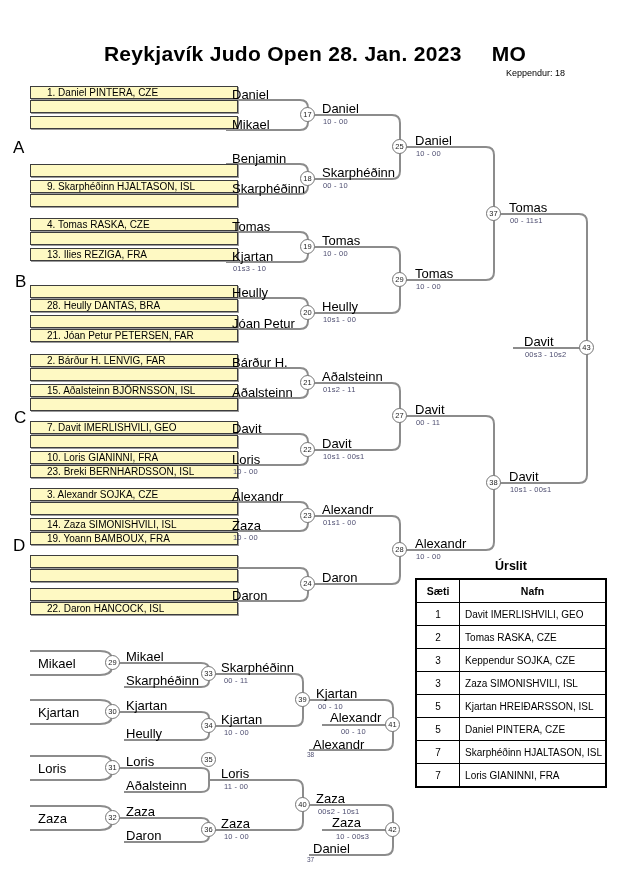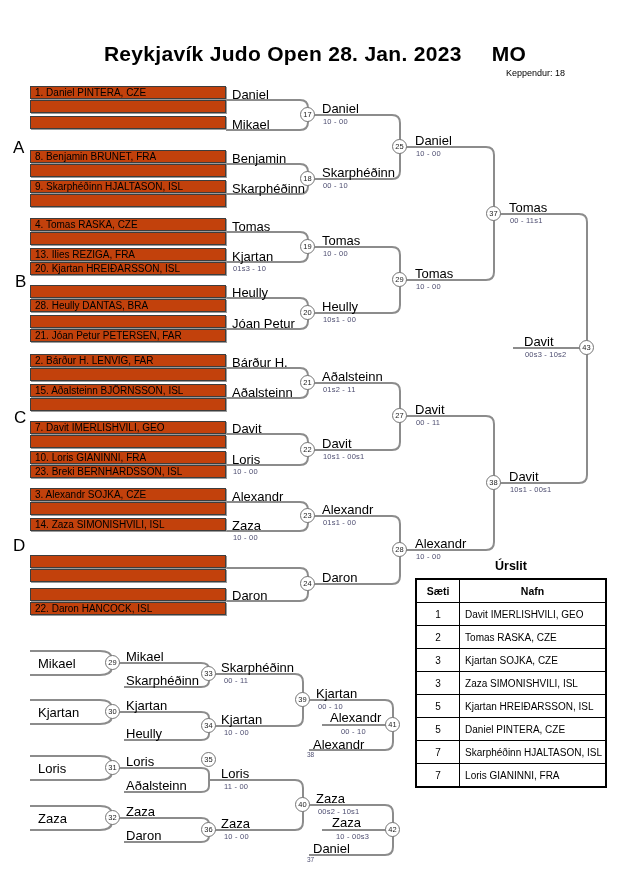--- a/index.html
+++ b/index.html
@@ -2,22 +2,22 @@
 <html><head>
 <meta charset="utf-8">
 <style>
   html,body{margin:0;padding:0;background:#fff}
   .page{position:relative;width:630px;height:891px;background:#fff;overflow:hidden;
         font-family:"Liberation Sans",sans-serif;color:#000}
   .title{position:absolute;left:0;top:42px;width:100%;display:flex;justify-content:center;
          gap:30px;font-size:21px;font-weight:bold;letter-spacing:.3px;z-index:4}
   .kepp{position:absolute;left:470px;top:68px;width:131px;text-align:center;font-size:9px;z-index:4}
   .sec{position:absolute;font-size:17px;z-index:4}
-  .bx{position:absolute;left:30px;width:190px;height:11px;border:1px solid #3d3d3d;background:#c2410c;
-      box-shadow:1px 1px 0 #9a9a9a;font-size:10px;line-height:11px;padding-left:4px;
+  .bx{position:absolute;left:30px;width:190px;height:11px;border:1px solid #3d3d3d;background:#fef9c3;
+      box-shadow:1px 1px 0 #9a9a9a;font-size:10px;line-height:11px;padding-left:16px;
       white-space:nowrap;overflow:hidden;z-index:2}
   .wn{position:absolute;font-size:13px;white-space:nowrap;z-index:2}
   .sc{position:absolute;font-size:7.5px;color:#4d4d70;letter-spacing:.2px;white-space:nowrap;z-index:2}
   .tiny{position:absolute;font-size:6.5px;color:#4d4d70;z-index:2}
   .ci{position:absolute;width:13px;height:13px;border:1.5px solid #757575;border-radius:50%;
       background:#fff;font-size:7.5px;line-height:13px;text-align:center;color:#222;z-index:3}
   svg.lines{position:absolute;left:0;top:0;z-index:1}
   .res-title{position:absolute;left:415px;top:559px;width:192px;text-align:center;
              font-weight:bold;font-size:12.5px;z-index:4}
   table.res{position:absolute;left:415px;top:578px;width:192px;border-collapse:collapse;
@@ -50,46 +50,45 @@
       <path d="M400,147H486Q494,147 494,155V214 M400,280H486Q494,280 494,272V214 M400,416H486Q494,416 494,424V483 M400,550H486Q494,550 494,542V483 M494,214H579Q587,214 587,222V348 M494,483H579Q587,483 587,475V348 M513,348H587"></path>
       <path d="M30,651H100Q111,651 112,658V663 M30,675H100Q111,675 112,668V663 M30,700H100Q111,700 112,707V712 M30,724H100Q111,724 112,717V712 M30,756H100Q111,756 112,763V768 M30,780H100Q111,780 112,773V768 M30,806H100Q111,806 112,813V818 M30,830H100Q111,830 112,823V818"></path>
       <path d="M113,663H201Q209,663 209,669V674 M124,687H201Q209,687 209,681V674 M209,674H295Q303,674 303,682V700 M113,712H201Q209,712 209,718V726 M124,740H201Q209,740 209,734V726 M209,726H295Q303,726 303,718V700 M303,700H385Q393,700 393,708V725 M309,750H385Q393,750 393,742V725 M322,725H393"></path>
       <path d="M113,768H201Q209,768 209,774V780 M124,792H201Q209,792 209,786V780 M209,780H295Q303,780 303,788V805 M113,818H201Q209,818 209,824V830 M124,842H201Q209,842 209,836V830 M209,830H295Q303,830 303,822V805 M303,805H385Q393,805 393,813V830 M309,855H385Q393,855 393,847V830 M322,830H393"></path>
     </g>
   </svg>
 
   <div class="bx" style="top:86px">1. Daniel PINTERA, CZE</div>
   <div class="bx" style="top:100px"></div>
   <div class="bx" style="top:116px"></div>
-  <div class="bx" style="top:150px">8. Benjamin BRUNET, FRA</div>
   <div class="bx" style="top:164px"></div>
   <div class="bx" style="top:180px">9. Skarphéðinn HJALTASON, ISL</div>
   <div class="bx" style="top:194px"></div>
 
   <div class="bx" style="top:218px">4. Tomas RASKA, CZE</div>
   <div class="bx" style="top:232px"></div>
   <div class="bx" style="top:248px">13. Ilies REZIGA, FRA</div>
-  <div class="bx" style="top:262px">20. Kjartan HREIÐARSSON, ISL</div>
   <div class="bx" style="top:285px"></div>
   <div class="bx" style="top:299px">28. Heully DANTAS, BRA</div>
   <div class="bx" style="top:315px"></div>
   <div class="bx" style="top:329px">21. Jóan Petur PETERSEN, FAR</div>
 
   <div class="bx" style="top:354px">2. Bárður H. LENVIG, FAR</div>
   <div class="bx" style="top:368px"></div>
   <div class="bx" style="top:384px">15. Aðalsteinn BJÖRNSSON, ISL</div>
   <div class="bx" style="top:398px"></div>
   <div class="bx" style="top:421px">7. Davit IMERLISHVILI, GEO</div>
   <div class="bx" style="top:435px"></div>
   <div class="bx" style="top:451px">10. Loris GIANINNI, FRA</div>
   <div class="bx" style="top:465px">23. Breki BERNHARDSSON, ISL</div>
 
   <div class="bx" style="top:488px">3. Alexandr SOJKA, CZE</div>
   <div class="bx" style="top:502px"></div>
   <div class="bx" style="top:518px">14. Zaza SIMONISHVILI, ISL</div>
+  <div class="bx" style="top:532px">19. Yoann BAMBOUX, FRA</div>
   <div class="bx" style="top:555px"></div>
   <div class="bx" style="top:569px"></div>
   <div class="bx" style="top:588px"></div>
   <div class="bx" style="top:602px">22. Daron HANCOCK, ISL</div>
 
   <div class="wn" style="left:232px;top:87px">Daniel</div>
   <div class="wn" style="left:232px;top:117px">Mikael</div>
   <div class="wn" style="left:232px;top:151px">Benjamin</div>
   <div class="wn" style="left:232px;top:181px">Skarphéðinn</div>
   <div class="wn" style="left:232px;top:219px">Tomas</div>
@@ -217,21 +216,21 @@
     <tr>
       <td class="rank">1</td>
       <td class="name">Davit IMERLISHVILI, GEO</td>
     </tr>
     <tr>
       <td class="rank">2</td>
       <td class="name">Tomas RASKA, CZE</td>
     </tr>
     <tr>
       <td class="rank">3</td>
-      <td class="name">Kjartan SOJKA, CZE</td>
+      <td class="name">Keppendur SOJKA, CZE</td>
     </tr>
     <tr>
       <td class="rank">3</td>
       <td class="name">Zaza SIMONISHVILI, ISL</td>
     </tr>
     <tr>
       <td class="rank">5</td>
       <td class="name">Kjartan HREIÐARSSON, ISL</td>
     </tr>
     <tr>

